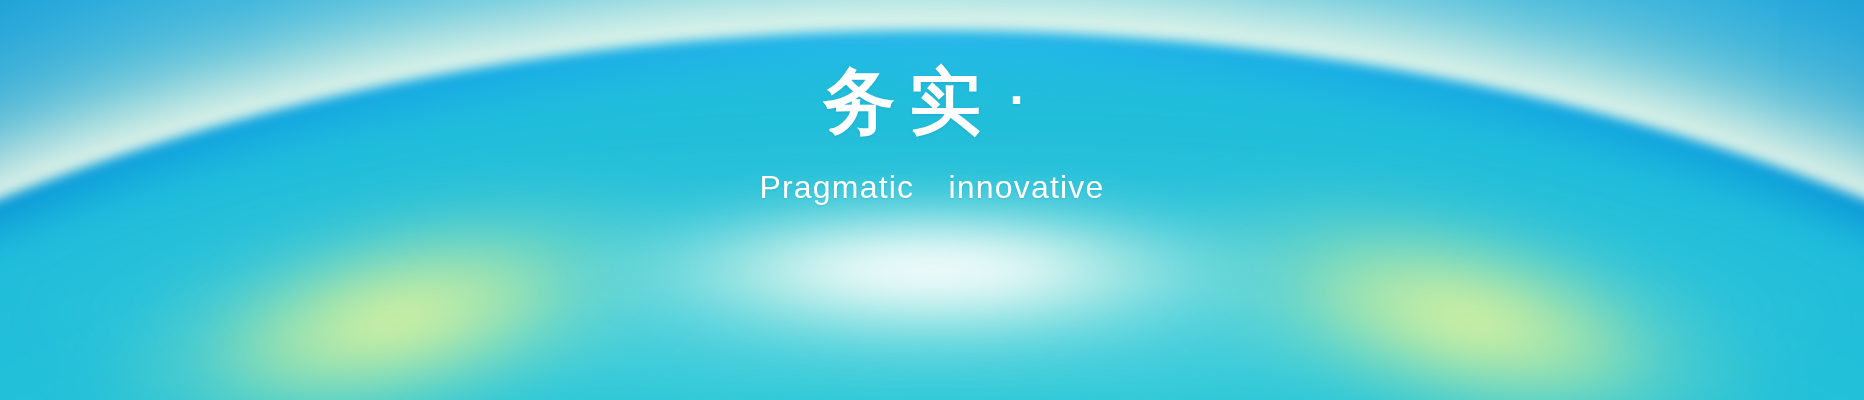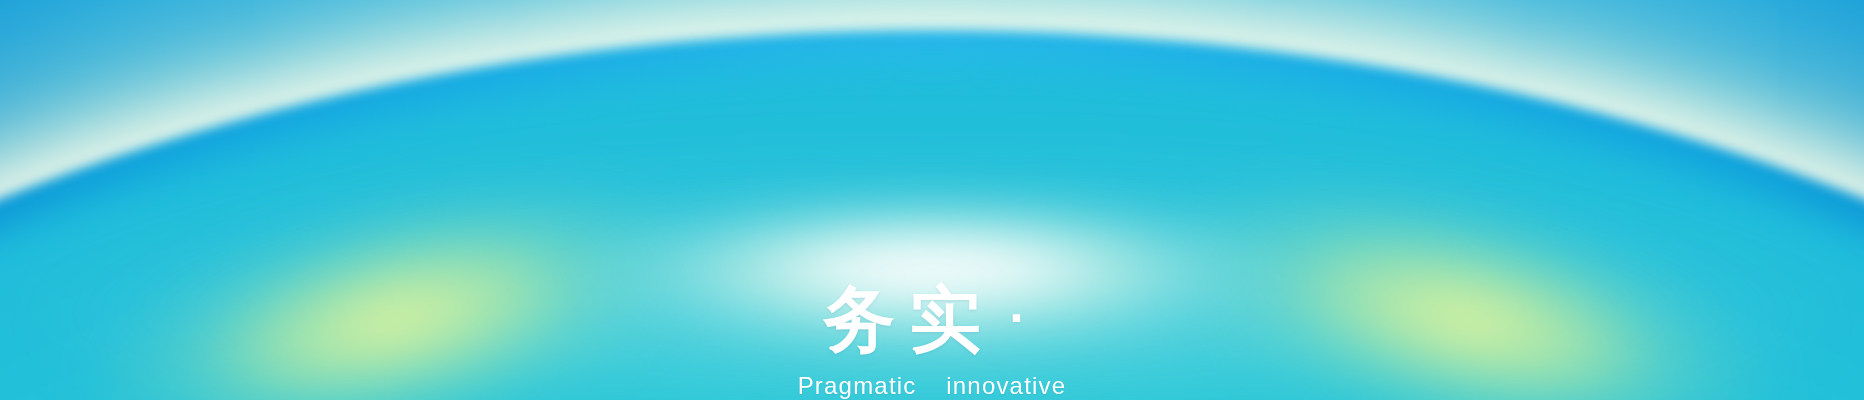--- a/index.html
+++ b/index.html
@@ -134,22 +134,22 @@
   
   .content {
     position: absolute;
     left: 0;
     right: 0;
     top: 0;
     bottom: 0;
     display: flex;
     flex-direction: column;
     align-items: center;
-    justify-content: flex-end;
-    padding-top: 94px;
+    justify-content: flex-start;
+    padding-top: 65px;
     box-sizing: border-box;
   }
 
   .headline {
     display: flex;
     align-items: center;
     justify-content: center;
     color: #ffffff;
     font-size: 72px;
     font-weight: bold;
@@ -164,23 +164,23 @@
   .headline .sep {
     font-size: 52px;
     font-weight: bold;
     padding: 0 14px;
     position: relative;
     top: -2px;
     letter-spacing: 0;
   }
 
   .subtitle {
-    margin-top: 17px;
+    margin-top: 32px;
     color: #ffffff;
-    font-size: 24px;
+    font-size: 32px;
     font-weight: normal;
     letter-spacing: 1.2px;
     white-space: nowrap;
     text-shadow: 0 1px 2px rgba(0, 70, 120, 0.10);
   }
   .subtitle .gap {
     display: inline-block;
     width: 14px;
   }
 </style>

